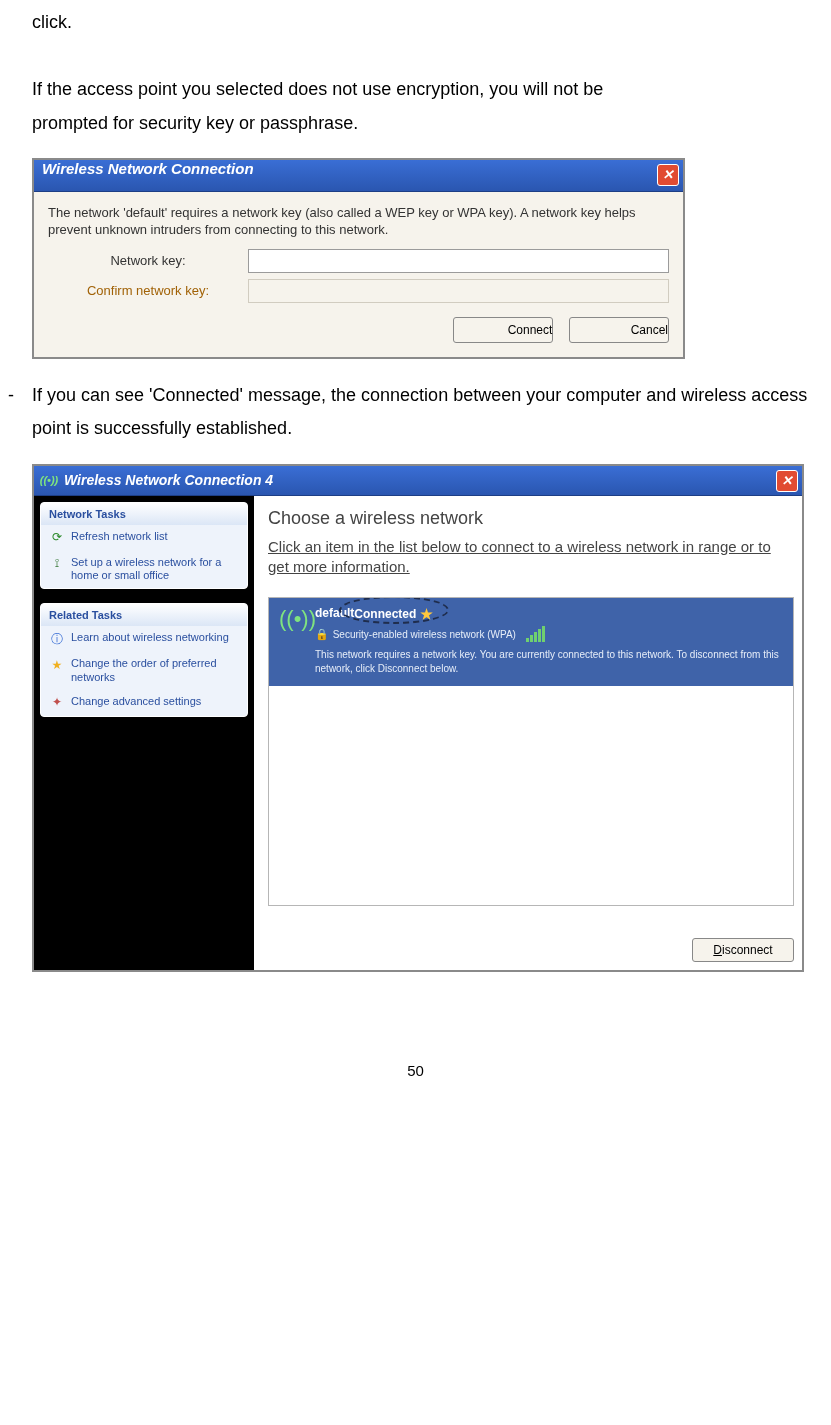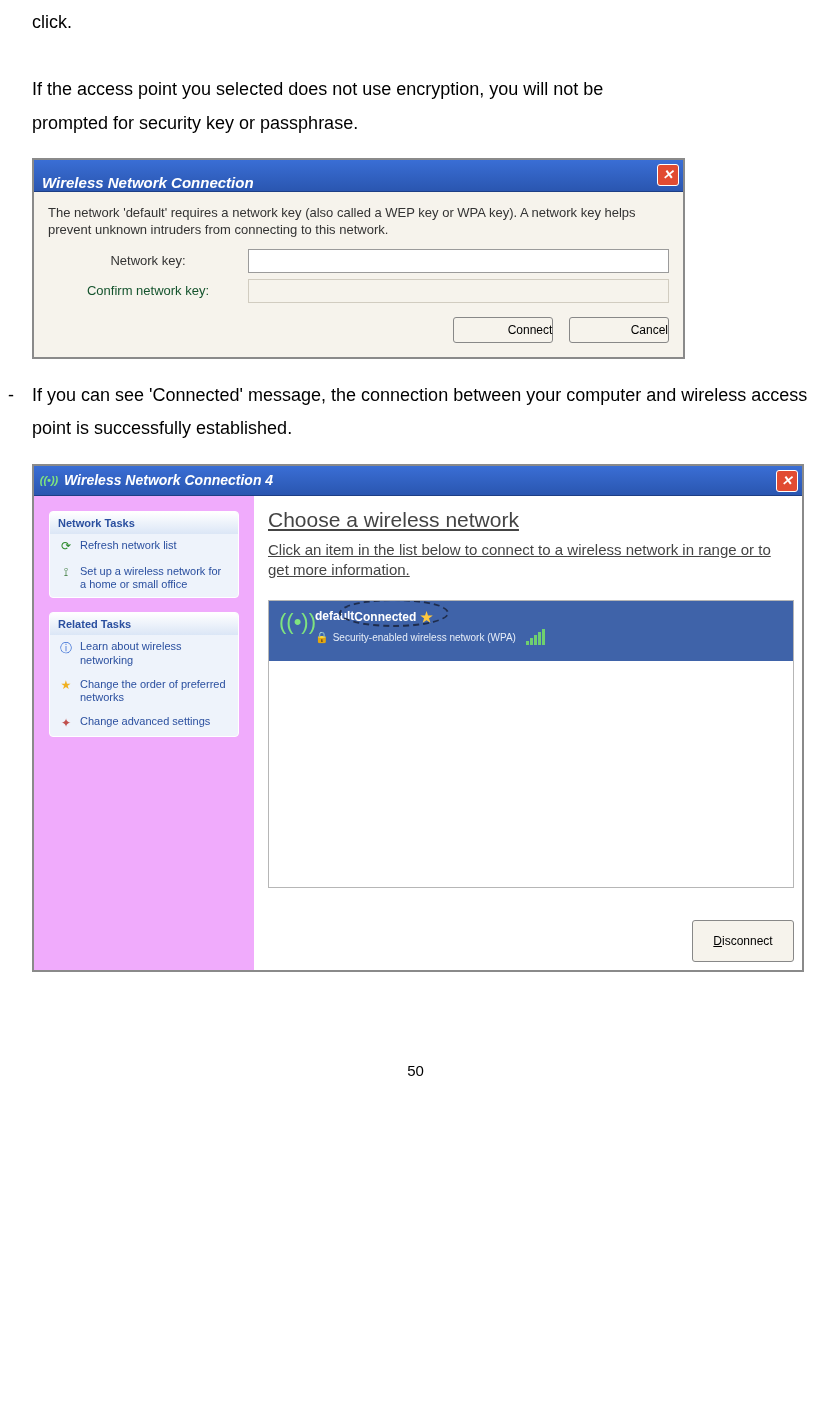--- a/index.html
+++ b/index.html
@@ -26,21 +26,21 @@
   .dialog1 {
     margin: 18px 0 14px 32px;
     width: 653px;
     border: 2px solid #8a8a8a;
   }
   .d1-titlebar {
     background: linear-gradient(#3a6ed5, #2a56b0);
     color: #fff;
     height: 32px;
     display: flex;
-    align-items: flex-end;
+    align-items: flex-start;
     font-family: "Trebuchet MS", Tahoma, sans-serif;
     font-size: 15px;
     font-style: italic;
     font-weight: bold;
     padding-left: 8px;
     position: relative;
     border-bottom: 1px solid #1d3e85;
   }
   .d1-close {
     position: absolute;
@@ -56,21 +56,21 @@
   .d1-body {
     background: #f6f3ec;
     padding: 12px 14px 14px 14px;
     font-family: Tahoma, sans-serif;
     font-size: 13px;
     color: #333;
   }
   .d1-body p { line-height: 1.35; margin-bottom: 10px; }
   .d1-form-row { display: flex; align-items: center; margin: 6px 0; }
   .d1-form-row label { width: 200px; font-size: 13px; text-align: center; }
-  .d1-form-row label.disabled { color: #14532d; }
+  .d1-form-row label.disabled { color: #a16207; }
   .d1-form-row input {
     flex: 1;
     height: 24px;
     border: 1px solid #9b9b9b;
     background: #fff;
     padding: 0 4px;
     font-size: 13px;
   }
   .d1-form-row input.disabled { background: #f6f3ec; border-color: #d1ccc0; }
   .d1-buttons { text-align: right; margin-top: 14px; }
@@ -113,22 +113,22 @@
     font-size: 11px;
   }
   .d2-content {
     display: flex;
     background: #fff;
     font-family: Tahoma, sans-serif;
     height: 474px;
   }
   .d2-sidebar {
     width: 220px;
-    background: #f0abfc;
-    padding: 15px;
+    background: #000000;
+    padding: 6px;
     font-size: 11px;
   }
   .side-panel {
     background: #eef3fb;
     border: 1px solid #fff;
     border-radius: 4px;
     margin-bottom: 14px;
     overflow: hidden;
   }
   .side-panel-h {
@@ -152,24 +152,23 @@
     font-size: 12px;
   }
   .d2-main {
     flex: 1;
     padding: 8px 8px 8px 14px;
     display: flex;
     flex-direction: column;
   }
   .d2-main-h {
     font-family: Tahoma, sans-serif;
-    font-size: 21px;
+    font-size: 18px;
     color: #444;
     margin: 4px 0 8px 0;
-    text-decoration: underline;
   }
   .d2-main-sub {
     font-size: 15px;
     color: #444;
     line-height: 1.35;
     margin-bottom: 20px;
     text-decoration: underline;
   }
   .d2-main-sub u { text-decoration: underline; }
   .d2-list {
@@ -213,21 +212,21 @@
     width: 110px; height: 28px;
     border: 2px dashed #1f2d4d;
     border-radius: 50%;
     pointer-events: none;
   }
   .d2-footer {
     text-align: right;
     padding-top: 8px;
   }
   .d2-footer button {
-    width: 102px; height: 42px;
+    width: 102px; height: 24px;
     background: #f6f3ec;
     border: 1px solid #888;
     border-radius: 3px;
     font-family: Tahoma, sans-serif;
     font-size: 12px;
     margin-top: 24px;
   }
   .page-num {
     text-align: center;
     font-size: 15px;
@@ -329,20 +328,21 @@
               <span class="lock">🔒</span>
               <span>Security-enabled wireless network (WPA)</span>
               <span class="bars">
                   <span></span>
                   <span></span>
                   <span></span>
                   <span></span>
                   <span></span>
                 </span>
             </div>
+            <div class="net-desc">This network requires a network key. You are currently connected to this network. To disconnect from this network, click Disconnect below.</div>
           </div>
         </div>
       </div>
       <div class="d2-footer">
         <button><u>D</u><span>isconnect</span></button>
       </div>
     </div>
   </div>
 </div>
 

